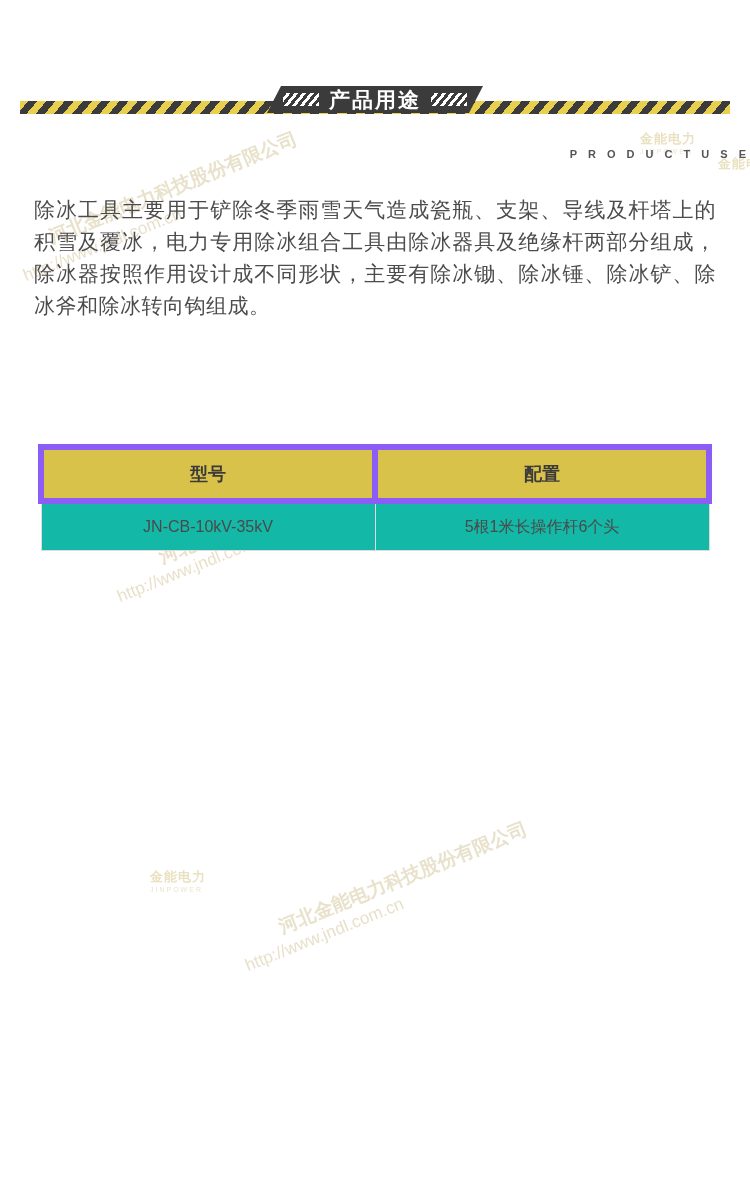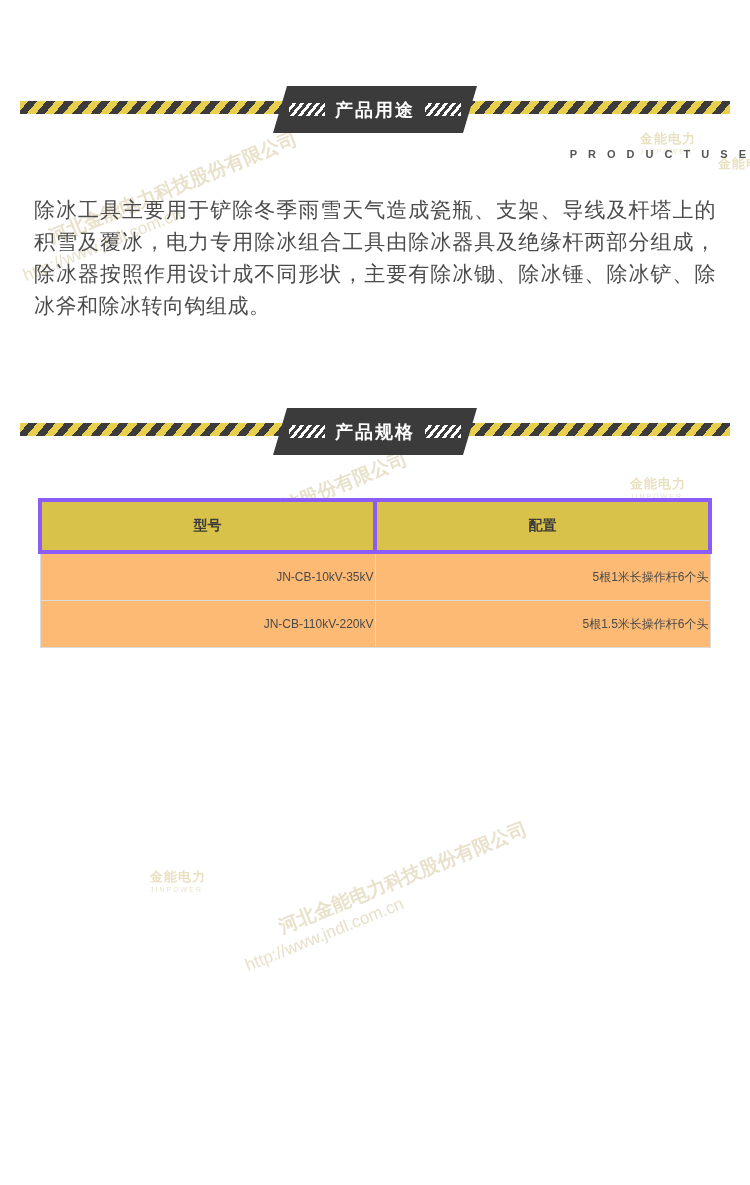--- a/index.html
+++ b/index.html
@@ -85,28 +85,28 @@
       -50deg,
       #e8cf4d 0px, #e8cf4d 7px,
       #3b3b3b 7px, #3b3b3b 14px
     );
   }
   .sec-badge {
     position: absolute;
     left: 50%;
     transform: translateX(-50%);
     top: 0;
-    height: 47px;
+    height: 27px;
     background: #3b3b3b;
     color: #ffffff;
     display: flex;
     align-items: center;
     gap: 10px;
     padding: 0 16px;
-    font-size: 18px;
+    font-size: 21px;
     font-weight: bold;
     letter-spacing: 2px;
     clip-path: polygon(14px 0, 100% 0, calc(100% - 14px) 100%, 0 100%);
   }
   .hatch {
     width: 36px;
     height: 13px;
     background: repeating-linear-gradient(
       -50deg,
       #ffffff 0px, #ffffff 3px,
@@ -143,32 +143,32 @@
   }
   table.spec {
     width: 100%;
     border-collapse: collapse;
     background: #fff;
     table-layout: fixed;
   }
   table.spec th {
     background: #d9c24a;
     color: #3b3b3b;
-    font-size: 14px;
+    font-size: 18px;
     font-weight: bold;
     height: 46px;
-    border: 4px solid #8b5cf6;
+    border: 6px solid #8b5cf6;
   }
   table.spec td {
     border: 1px solid #dcdcdc;
     height: 44px;
-    text-align: right;
-    font-size: 12px;
+    text-align: center;
+    font-size: 16px;
     color: #4a4a4a;
-    background: #fdba74;
+    background: #14b8a6;
   }
 
   .gap-lg { height: 86px; }
   .bottom-space { height: 50px; }
 </style>
 </head>
 <body>
 
 <div class="page">
 
@@ -209,46 +209,34 @@
         <span class="hatch"></span>
       </div>
     </div>
     <div class="sec-sub">P R O D U C T   U S E</div>
     <div class="para">除冰工具主要用于铲除冬季雨雪天气造成瓷瓶、支架、导线及杆塔上的积雪及覆冰，电力专用除冰组合工具由除冰器具及绝缘杆两部分组成，除冰器按照作用设计成不同形状，主要有除冰锄、除冰锤、除冰铲、除冰斧和除冰转向钩组成。</div>
   </div>
 
   <div class="gap-lg"></div>
 
   <div class="section">
-    <div class="sec-head">
-      <div class="stripe"></div>
-      <div class="sec-badge">
-        <span class="hatch"></span>
-        <span>产品规格</span>
-        <span class="hatch"></span>
-      </div>
-    </div>
 
     <div class="spec-table-wrap">
       <table class="spec">
         <thead>
           <tr>
             <th style="width:50%">型号</th>
             <th style="width:50%">配置</th>
           </tr>
         </thead>
         <tbody>
           <tr>
             <td>JN-CB-10kV-35kV</td>
             <td>5根1米长操作杆6个头</td>
           </tr>
-          <tr>
-            <td>JN-CB-110kV-220kV</td>
-            <td>5根1.5米长操作杆6个头</td>
-          </tr>
         </tbody>
       </table>
     </div>
   </div>
 
   <div class="gap-lg"></div>
 
 
   <div class="bottom-space"></div>
 </div>

